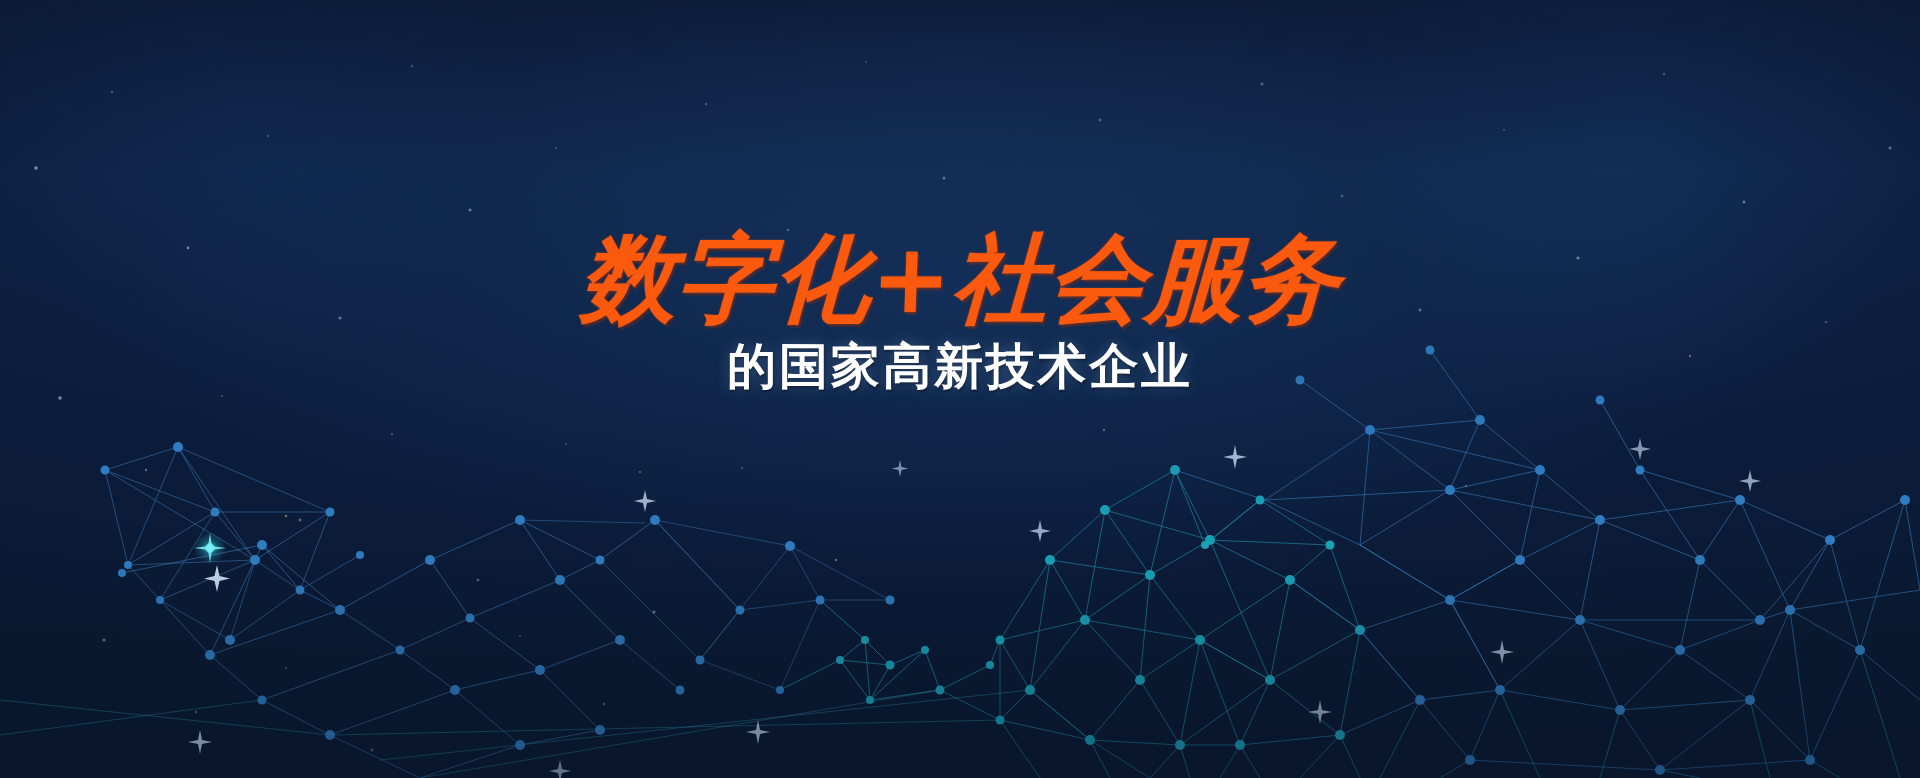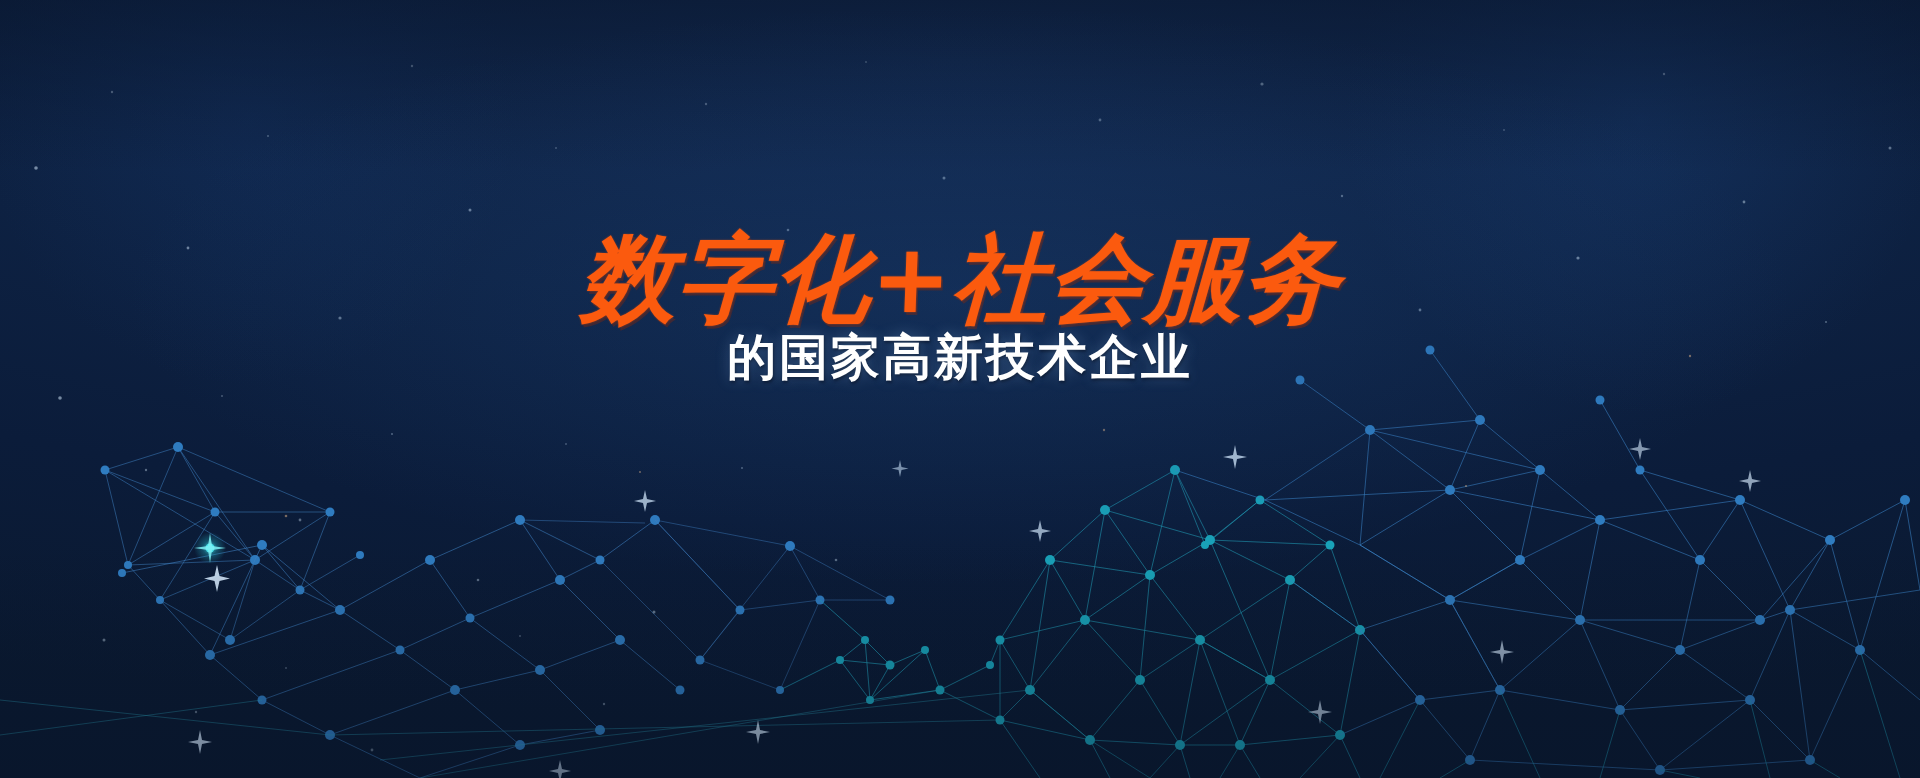--- a/index.html
+++ b/index.html
@@ -69,21 +69,21 @@
     line-height: 1.08;
     white-space: nowrap;
     text-shadow:
       0 0 2px rgba(251,90,14,0.55),
       2px 3px 0 rgba(150,40,4,0.35);
     transform: skewX(-2deg);
   }
   .subline {
     position: absolute;
     left: 0;
-    top: 328px;
+    top: 337px;
     width: 1920px;
     color: #ffffff;
     font-family: "DejaVu Serif", "Liberation Serif", serif;
     font-size: 49px;
     font-weight: 600;
     letter-spacing: 0.055em;
     line-height: 1.2;
     white-space: nowrap;
     text-shadow:
       0 0 14px rgba(150,200,255,0.28),

